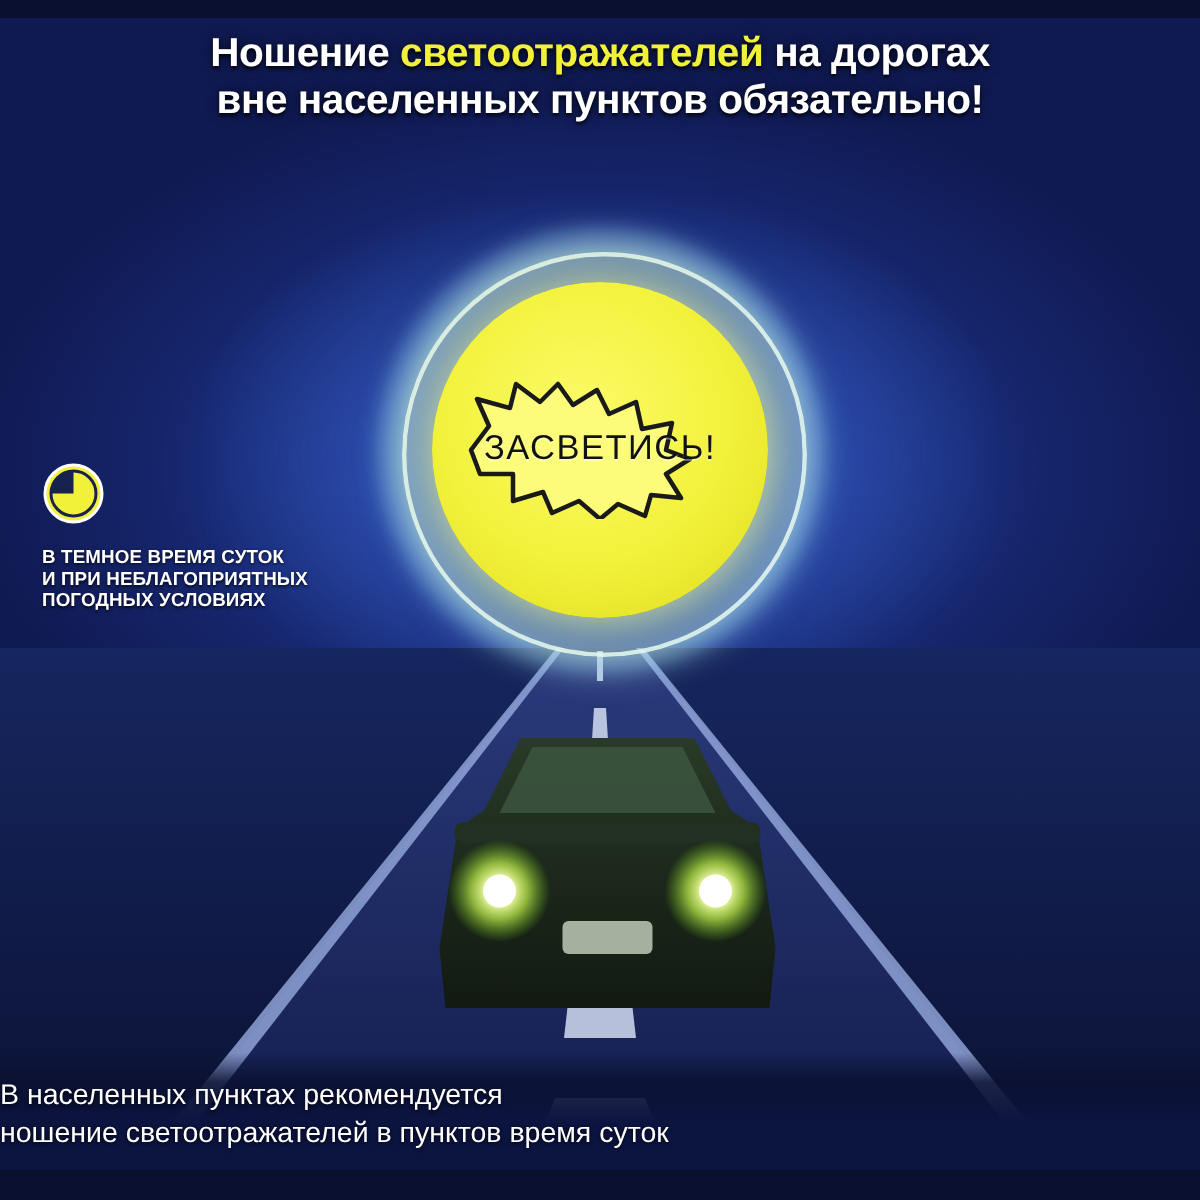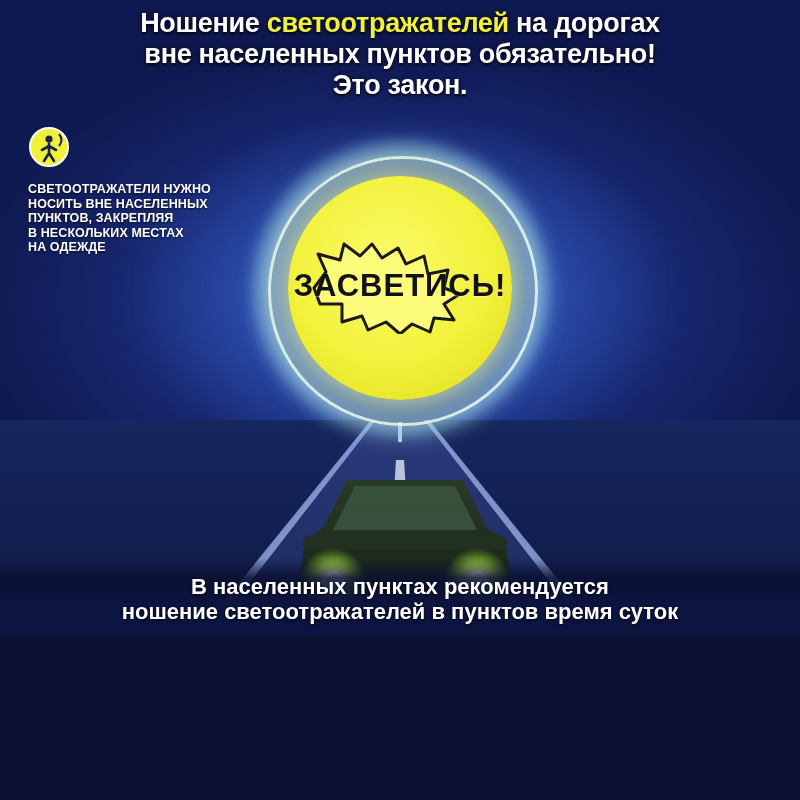--- a/index.html
+++ b/index.html
@@ -6,23 +6,24 @@
     margin: 0;
     padding: 0;
     background: #0a1030;
   }
   body {
     font-family: "Liberation Sans", sans-serif;
   }
   #poster {
     position: relative;
     width: 800px;
-    height: 636px;
+    height: 768px;
     overflow: hidden;
     background: linear-gradient(#1b2a6b 0%, #1d3080 28%, #17297a 45%, #122濃 100%);
+    margin-top: 12px;
   }
   
   .sky {
     position: absolute;
     left: 0; top: 0; width: 800px; height: 470px;
     background:
       radial-gradient(ellipse 420px 260px at 400px 300px, #2e50b8 0%, #23409d 35%, #16256b 70%, #101a52 100%),
       linear-gradient(#131d5c 0%, #1a2a7a 40%, #21398f 75%, #1b2d78 100%);
   }
   .sky-glow {
@@ -94,22 +95,22 @@
     box-shadow: 0 0 34px 12px rgba(245,245,120,0.55);
   }
   .badge-star {
     position: absolute;
     left: 60px; top: 104px; width: 180px; height: 92px;
   }
   .badge-text {
     position: absolute;
     left: 0; top: 0; width: 300px; height: 300px;
     display: flex; align-items: center; justify-content: center;
-    font-size: 31px;
-    font-weight: bold;
+    font-size: 23px;
+    font-weight: normal;
     letter-spacing: 1px;
     color: #121212;
     text-shadow: 0 1px 0 rgba(255,255,255,0.35);
     transform: translateY(-2px);
   }
   
   .feature {
     position: absolute;
     width: 228px;
     color: #ffffff;
@@ -135,26 +136,24 @@
   #f3 { left: 562px; top: 182px; }
   #f4 { left: 562px; top: 352px; }
   
   .car {
     position: absolute;
     left: 255px; top: 470px; width: 300px; height: 230px;
   }
   .footer {
     position: absolute;
     left: 0; bottom: 12px; width: 800px;
-    text-align: center;
     color: #ffffff;
-    font-size: 22px;
+    font-size: 19px;
     line-height: 25px;
     text-shadow: 0 1px 3px rgba(0,0,0,0.8);
-    font-weight: bold;
   }
 </style>
 </head>
 <body>
 
 <div id="poster">
 
   <div class="sky"></div>
   <div class="sky-glow"></div>
 
@@ -212,47 +211,43 @@
     <circle cx="222" cy="112" r="11" fill="#ffffff"></circle>
   </svg>
 
   <div class="bottom-band"></div>
 
   <div class="headline">
     <div>
       <span>Ношение </span><span class="hl">светоотражателей</span><span> на дорогах</span>
     </div>
     <div>вне населенных пунктов обязательно!</div>
-    <div>Это закон.</div>
   </div>
 
   <div class="badge-wrap">
     <div class="badge-outer"></div>
     <div class="badge-ring"></div>
     <div class="badge-disc"></div>
     <svg class="badge-star" viewBox="0 0 180 92">
       <polygon points="4,46 16,30 8,12 30,18 34,2 50,14 62,2 72,16 88,6 96,22 114,14 118,32 138,28 134,46 150,52 134,62 144,78 124,76 120,90 102,82 90,92 76,80 58,88 52,74 32,80 32,62 10,62" fill="#fcfc7a" stroke="#1a1a1a" stroke-width="3" stroke-linejoin="round"></polygon>
     </svg>
     <div class="badge-text">ЗАСВЕТИСЬ!</div>
   </div>
 
-  <div class="feature left" id="f1">
+
+  <div class="feature left" id="f2">
     <svg class="ficon" viewBox="0 0 42 42">
       <circle cx="21" cy="21" r="19" fill="#f2f13a" stroke="#ffffff" stroke-width="2"></circle>
-      <circle cx="21" cy="13" r="3.6" fill="#17224f"></circle>
-      <path d="M21 17.5 L21 27 M21 20 L14 24 M21 20 L28 24 M21 27 L16 35 M21 27 L26 35" stroke="#17224f" stroke-width="2.6" fill="none" stroke-linecap="round"></path>
-      <path d="M31 8 q5 6 0 12" stroke="#17224f" stroke-width="2" fill="none"></path>
+      <path d="M21 21 L21 6 A15 15 0 0 0 6 21 Z" fill="#17224f"></path>
+      <circle cx="21" cy="21" r="15" fill="none" stroke="#17224f" stroke-width="2"></circle>
     </svg>
-    <div class="ftext">СВЕТООТРАЖАТЕЛИ НУЖНО
-НОСИТЬ ВНЕ НАСЕЛЕННЫХ
-ПУНКТОВ, ЗАКРЕПЛЯЯ
-В НЕСКОЛЬКИХ МЕСТАХ
-НА ОДЕЖДЕ</div>
-  </div>
-
+    <div class="ftext">В ТЕМНОЕ ВРЕМЯ СУТОК
+И ПРИ НЕБЛАГОПРИЯТНЫХ
+ПОГОДНЫХ УСЛОВИЯХ</div>
+  </div>
 
 
 
   <div class="footer">
     <div>В населенных пунктах рекомендуется</div>
     <div>ношение светоотражателей в пунктов время суток</div>
   </div>
 
 </div>
 

